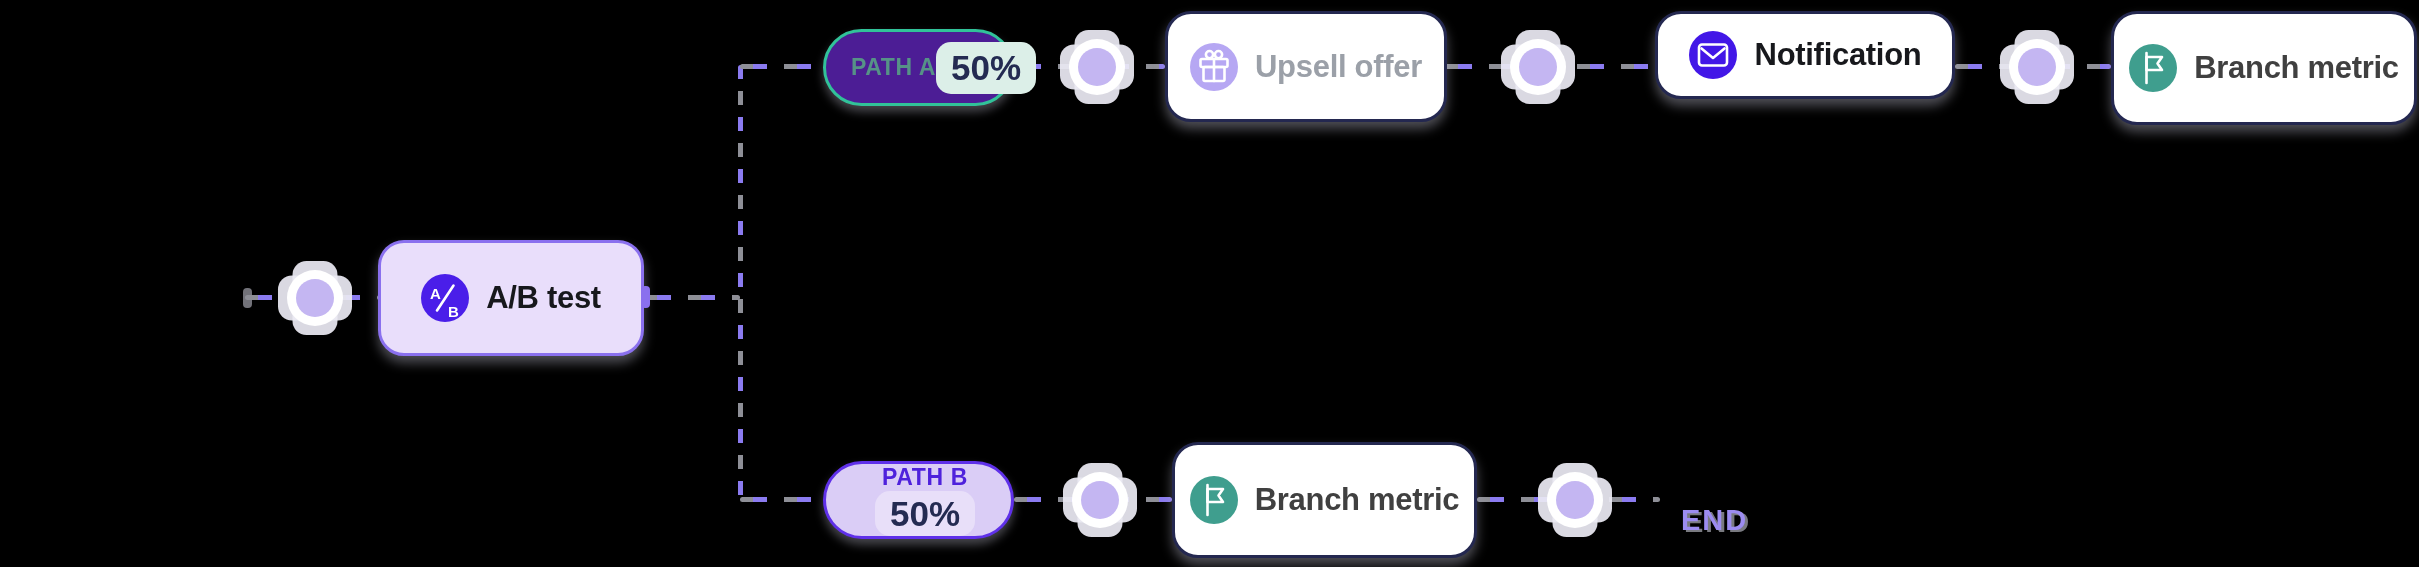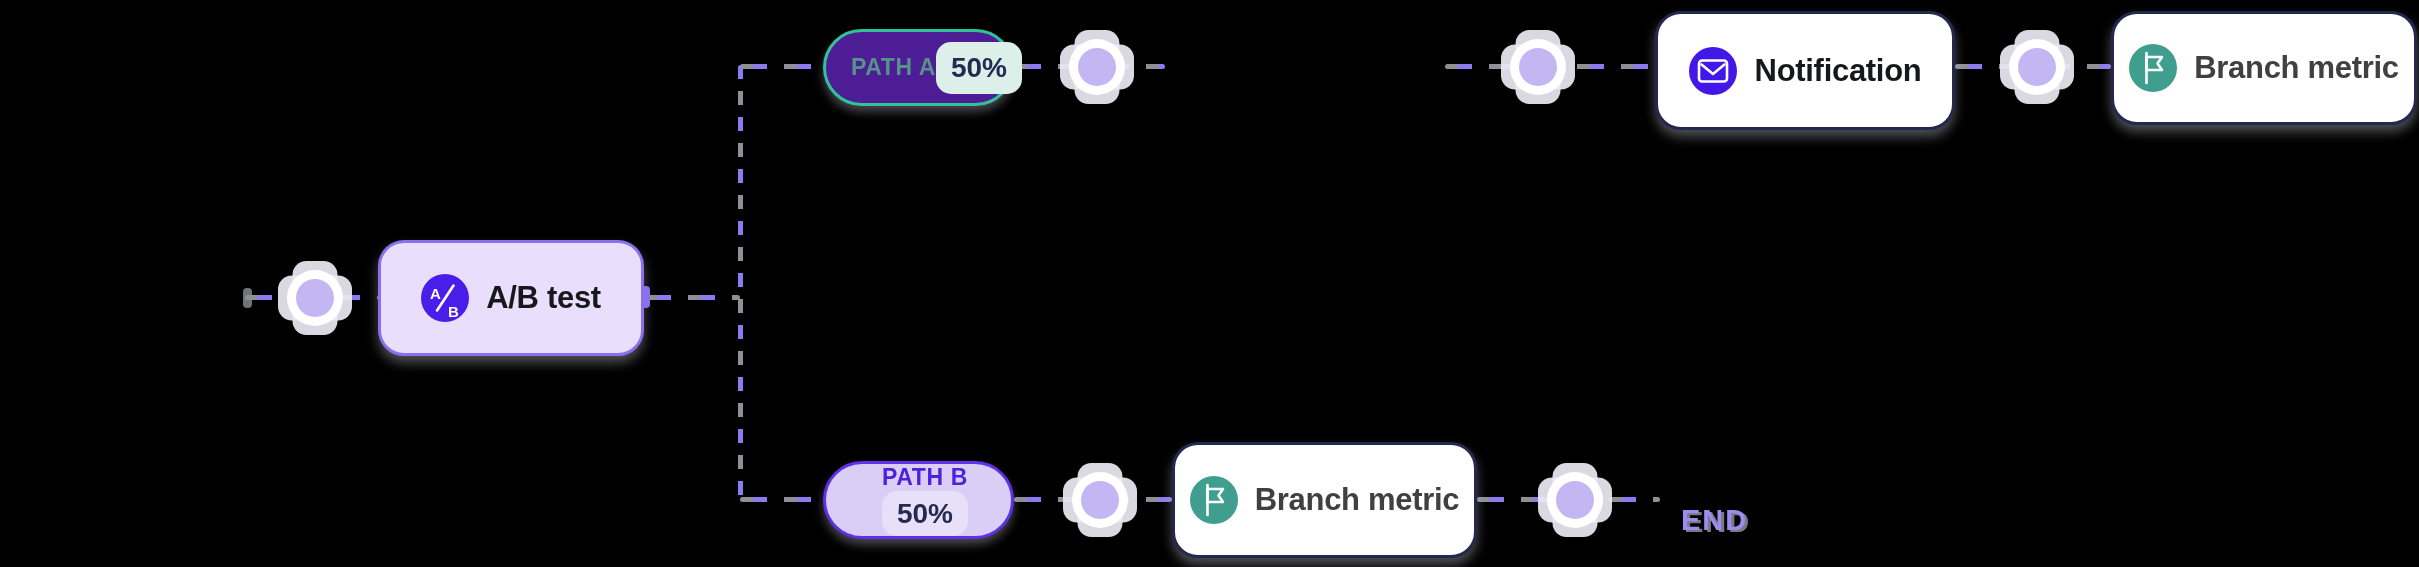--- a/index.html
+++ b/index.html
@@ -49,21 +49,21 @@
     box-sizing:border-box;border-radius:40px;padding:0 12px 0 25px;
     box-shadow:0 6px 10px rgba(172,172,188,.4);
   }
   .pill.a{background:#4c1d95;border:3px solid #31c299;}
   .pill.b{background:#dacdf6;border:3px solid #5f30e9;flex-direction:column;}
   .pill-label{font-size:23px;font-weight:bold;letter-spacing:.6px;white-space:nowrap;}
   .pill.a .pill-label{color:#569287;}
   .pill.b .pill-label{color:#4e21dc;}
   .pct{
     display:flex;align-items:center;justify-content:center;height:52px;padding:0 15px;
-    border-radius:15px;font-size:28px;font-weight:bold;color:#242b52;
+    border-radius:15px;font-size:35px;font-weight:bold;color:#242b52;
   }
   .pill.a .pct{background:#dcefe8;}
   .pill.b .pct{background:#e8dff9;}
   
   .end-label{
     position:absolute;font-size:29px;font-weight:bold;letter-spacing:2px;color:#9c8cf0;
     text-shadow:3px 2px 0 rgba(142,143,151,.85);
   }
   svg text{font-family:"Liberation Sans",sans-serif;}
 </style>
@@ -138,22 +138,34 @@
     </span>
     <span class="nlabel ink">A/B test</span>
   </div>
   <span class="handle" style="left:641px;top:286px;width:9px;height:22px;background:#8a70ee;"></span>
 
   <div class="pill a" style="left:823px;top:29px;width:191px;height:77px;">
     <span class="pill-label">PATH A</span>
     <span class="pct">50%</span>
   </div>
 
-
-  <div class="node" style="left:1655px;top:11px;width:300px;height:119px;gap:18px;">
+  <div class="node" style="left:1165px;top:11px;width:282px;height:111px;">
+    <span class="chip lav">
+      <svg viewBox="0 0 48 48" fill="none" stroke="#ffffff" stroke-width="2.6" stroke-linecap="round" stroke-linejoin="round">
+        <rect x="10.5" y="16" width="27" height="8" rx="1.5"></rect>
+        <rect x="13.5" y="24" width="21" height="14" rx="1.5"></rect>
+        <line x1="24" y1="16" x2="24" y2="38"></line>
+        <circle cx="19.5" cy="11.6" r="3.6"></circle>
+        <circle cx="28.5" cy="11.6" r="3.6"></circle>
+      </svg>
+    </span>
+    <span class="nlabel muted">Upsell offer</span>
+  </div>
+
+  <div class="node" style="left:1655px;top:11px;width:300px;height:88px;gap:18px;">
     <span class="chip vindigo">
       <svg viewBox="0 0 48 48" fill="none" stroke="#ffffff" stroke-width="2.6" stroke-linecap="round" stroke-linejoin="round">
         <rect x="10" y="13.5" width="28" height="21" rx="3"></rect>
         <path d="M12.5 17.5 L24 27 L35.5 17.5"></path>
       </svg>
     </span>
     <span class="nlabel ink">Notification</span>
   </div>
 
   <div class="node" style="left:2111px;top:11px;width:306px;height:114px;">

